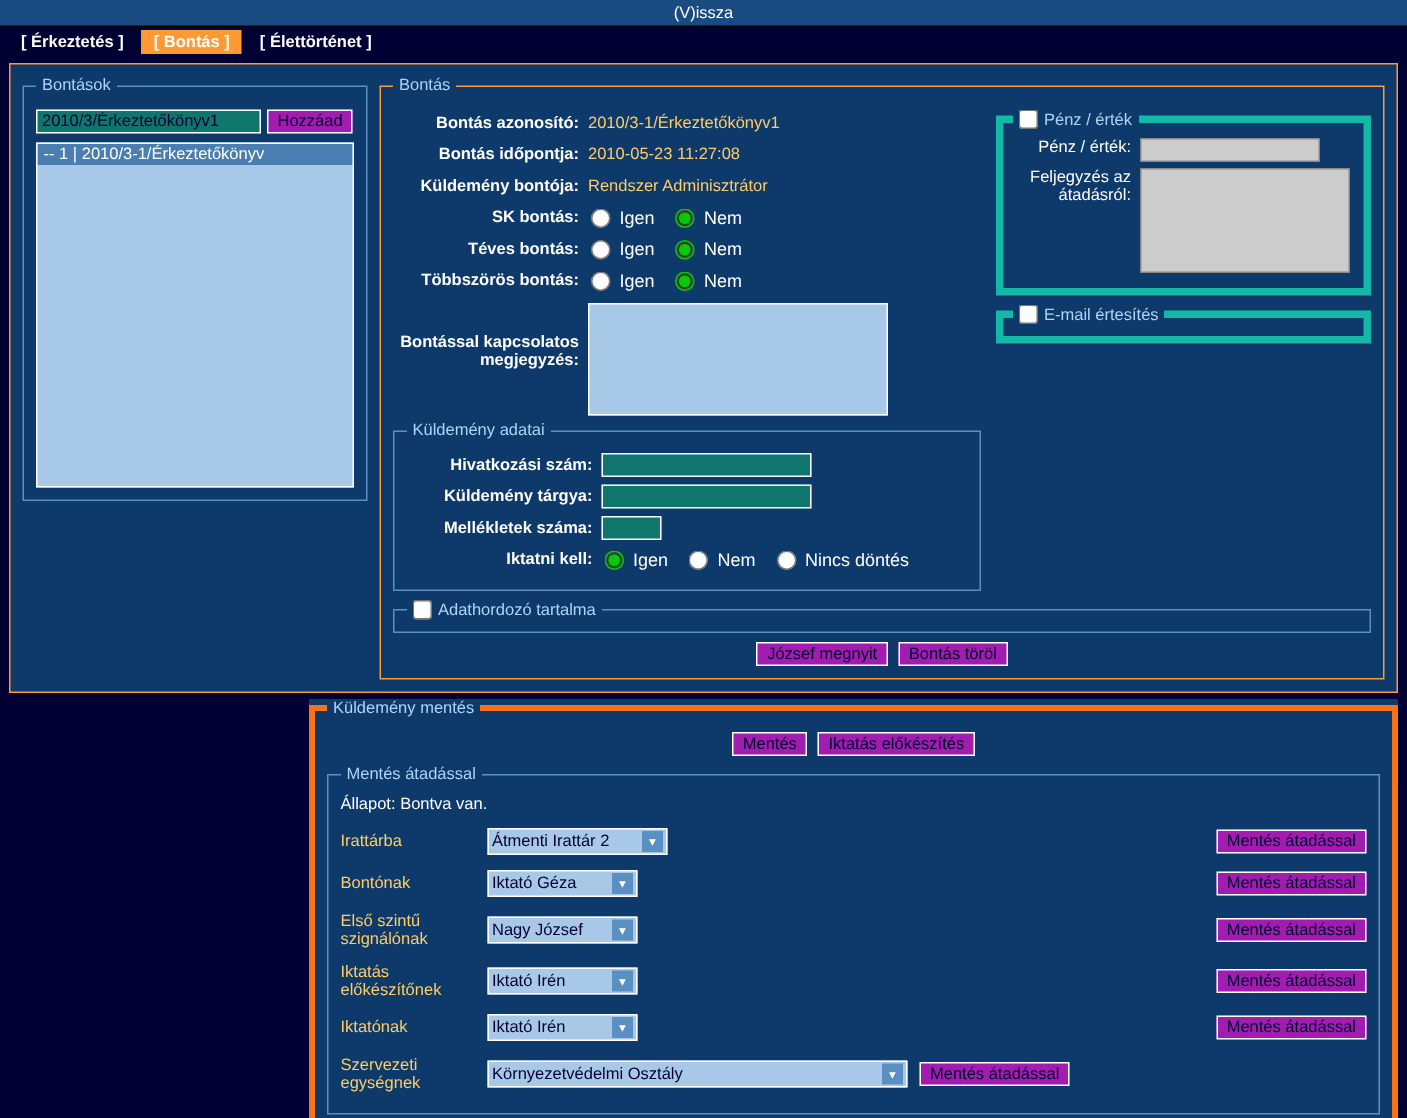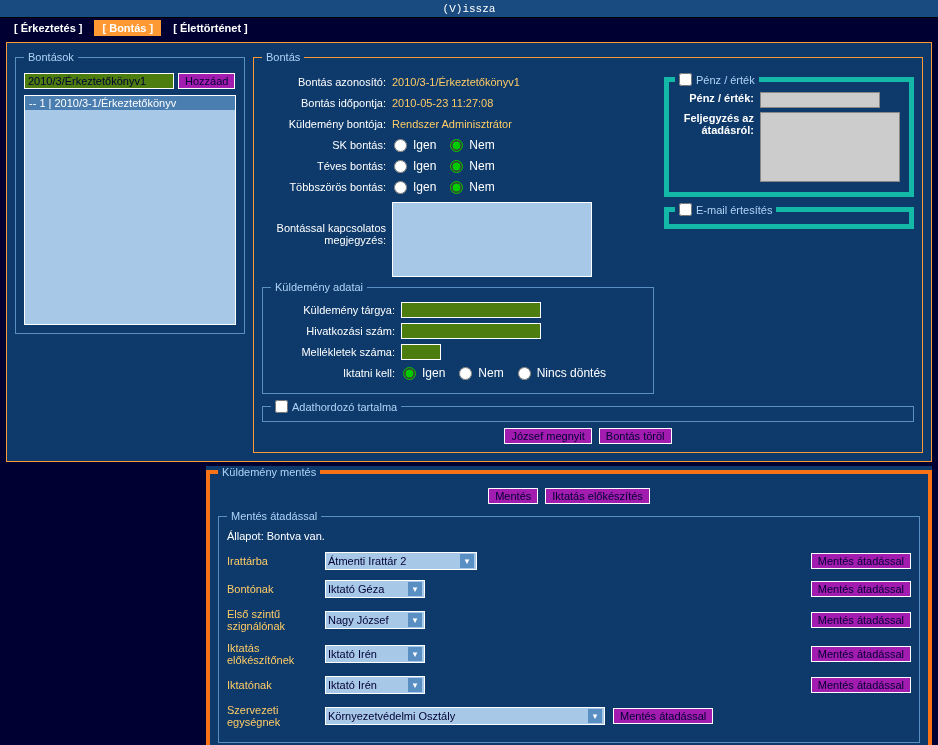--- a/index.html
+++ b/index.html
@@ -10,21 +10,20 @@
   color: #b0d4f8;
   width: 938px;
 }
 .topbar, .botbar {
   background: #1a4b80;
   height: 18px;
   text-align: center;
   line-height: 18px;
   color: #ffffff;
   border-bottom: 1px solid #000;
-  font-family: Liberation Mono, monospace;
 }
 .tabs {
   display: flex;
   gap: 4px;
   padding: 2px 6px;
   background: #000033;
 }
 .tab {
   padding: 2px 8px;
   font-weight: bold;
@@ -49,21 +48,21 @@
   position: relative;
 }
 legend {
   color: #b0d4f8;
   padding: 0 4px;
   font-size: 11px;
 }
 .bontasok { width: 230px; flex-shrink: 0; }
 .bontasok-head { display: flex; gap: 4px; margin-bottom: 6px; }
 .input-t {
-  background: #4d7c0f;
+  background: #0f766e;
   border: 1px solid #ffffff;
   color: #000033;
   padding: 1px 3px;
   font-size: 11px;
   font-family: inherit;
 }
 .btn {
   background: #a21caf;
   border: 1px solid #ffffff;
   color: #000033;
@@ -87,38 +86,38 @@
   color: #ffffff;
   white-space: nowrap;
   overflow: hidden;
 }
 .right-col { flex: 1; display: flex; flex-direction: column; gap: 6px; }
 .bontas-fs { border-color: #ff9933; }
 .bontas-grid { display: flex; gap: 10px; }
 .bontas-left { flex: 1; }
 .bontas-right { width: 250px; }
 .row { display: flex; align-items: center; margin-bottom: 3px; min-height: 18px; }
-.row .lbl { width: 130px; text-align: right; padding-right: 6px; font-weight: normal; color: #ffffff; font-size: 11px; }
+.row .lbl { width: 130px; text-align: right; padding-right: 6px; font-weight: bold; color: #ffffff; font-size: 11px; }
 .row .val { color: #ffcc66; font-size: 11px; }
 .row input[type=text] { flex: 0 0 auto; }
 .radiog { display: flex; align-items: center; gap: 4px; }
 .radiog span { color: #ffffff; font-size: 12px; margin-right: 8px; }
 input[type=radio] { margin: 0 2px; accent-color: #00cc00; }
 input[type=radio]:not(:checked) { accent-color: #ffffff; }
 .textarea-t {
   background: #a8c8e8;
   border: 1px solid #ffffff;
   width: 200px;
   height: 75px;
   resize: none;
 }
 .mini-fs { border: 5px solid #14b8a6; padding: 6px; margin-bottom: 6px; }
 .mini-fs legend label { display: flex; align-items: center; gap: 4px; }
 .mini-row { display: flex; align-items: flex-start; margin-bottom: 4px; }
-.mini-row .mlbl { width: 85px; text-align: right; padding-right: 6px; font-weight: bold; color: #ffffff; font-size: 11px; }
+.mini-row .mlbl { width: 85px; text-align: right; padding-right: 6px; font-weight: normal; color: #ffffff; font-size: 11px; }
 .graybox { background: #cccccc; border: 1px solid #888; }
 .btn-row { text-align: center; margin-top: 6px; }
 .btn-row .btn { margin: 0 2px; }
 .kuld-fs { border: 1px solid #5a8fc4; padding: 8px; margin-top: 4px; }
 .adat-fs { margin-top: 6px; }
 .adat-legend { display: flex; align-items: center; gap: 4px; }
 .lower-panel { margin: 0 6px 4px 6px; display: flex; }
 .lower-spacer { width: 200px; flex-shrink: 0; }
 .lower-content { flex: 1; background: #0d3a6b; }
 .ment-fs { border: 4px solid #f97316; padding: 10px 8px; }
@@ -219,25 +218,25 @@
             </div>
           </div>
           <div class="row" style="align-items:flex-start;margin-top:6px">
             <div class="lbl" style="padding-top:20px">Bontással kapcsolatos megjegyzés:</div>
             <textarea class="textarea-t" style=""></textarea>
           </div>
 
           <fieldset class="kuld-fs">
             <legend>Küldemény adatai</legend>
             <div class="row">
+                <div class="lbl">Hivatkozási szám:</div>
+                <input type="text" class="input-t" style="width: 140px;">
+              </div>
+            <div class="row">
                 <div class="lbl">Küldemény tárgya:</div>
-                <input type="text" class="input-t" style="width: 140px;">
-              </div>
-            <div class="row">
-                <div class="lbl">Hivatkozási szám:</div>
                 <input type="text" class="input-t" style="width: 140px;">
               </div>
             <div class="row">
                 <div class="lbl">Mellékletek száma:</div>
                 <input type="text" class="input-t" style="width: 40px;">
               </div>
             <div class="row">
                 <div class="lbl">Iktatni kell:</div>
               <div class="radiog">
                 <input type="radio" name="ik" checked="" style="">
@@ -304,21 +303,21 @@
       <div class="btn-row" style="margin-top:0">
         <button class="btn">Mentés</button>
         <button class="btn">Iktatás előkészítés</button>
       </div>
       <fieldset class="ment-inner">
         <legend>Mentés átadással</legend>
         <div class="allapot"><span>Állapot:</span> <span>Bontva van.</span></div>
 
         <div class="ment-row">
           <div class="mlbl2">Irattárba</div>
-          <div class="select-t" style="width:152px">
+          <div class="select-t" style="width:120px">
               <span>Átmenti Irattár 2</span>
               <span class="arrow">▾</span>
             </div>
           <div style="flex:1"></div>
           <button class="btn">Mentés átadással</button>
         </div>
         <div class="ment-row">
           <div class="mlbl2">Bontónak</div>
           <div class="select-t" style="width:100px">
               <span>Iktató Géza</span>

